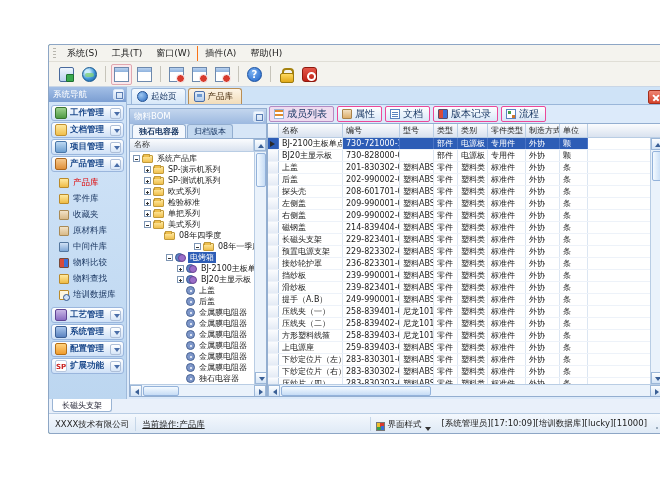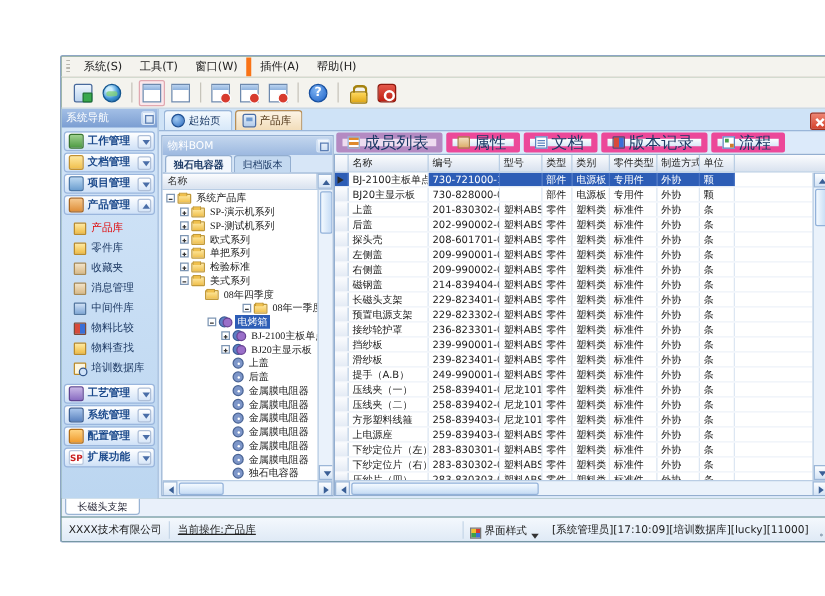--- a/index.html
+++ b/index.html
@@ -5,21 +5,21 @@
   html,body{margin:0;padding:0;background:#fff;}
   *{box-sizing:border-box;font-family:"DejaVu Sans","Liberation Sans",sans-serif;}
   .canvas{position:relative;width:660px;height:477px;background:#fff;overflow:hidden;}
   .window{position:absolute;left:48px;top:44px;width:618px;height:390px;background:#14532d;
           border:1px solid #8da6c5;border-radius:2px;display:flex;flex-direction:column;overflow:hidden;}
 
   
   .menubar{height:17px;background:#f4f3ee;border-bottom:1px solid #e0ded6;display:flex;align-items:center;padding-left:2px;flex:0 0 auto;}
   .grip{width:3px;height:11px;margin:0 4px 0 2px;background:repeating-linear-gradient(#b8b6ae 0 1px,transparent 1px 3px);}
   .menu-item{font-size:9px;color:#222;padding:1px 7px;cursor:default;}
-  .menu-item:nth-child(4){border-left:4px solid #f97316;}
+  .menu-item:nth-child(4){border-left:1px solid #f97316;}
 
   
   .toolbar{height:25px;background:#f4f3ee;border-bottom:1px solid #c9d6e6;display:flex;align-items:center;padding-left:6px;flex:0 0 auto;}
   .tb-btn{width:21px;height:21px;border:1px solid transparent;background:transparent;padding:2px;display:flex;align-items:center;justify-content:center;margin:0 1px;}
   .tb-btn.hl{border:1px solid #e0a8b0;background:#fbe8ec;border-radius:2px;}
   .tb-sep{width:1px;height:16px;background:#c6c4ba;margin:0 4px;}
   .tbi{position:relative;width:15px;height:15px;display:block;}
   .i-desktop{background:linear-gradient(#eef5fd,#b9d2ee);border:1px solid #48699c;border-radius:2px;}
   .i-desktop::after{content:"";position:absolute;right:-1px;bottom:-1px;width:6px;height:6px;background:#39a84e;border:1px solid #1c7031;border-radius:1px;}
   .i-globe{border-radius:50%;background:radial-gradient(circle at 35% 32%,#cdeeff 0 18%,#3f94d6 55%,#14568f);border:1px solid #14568f;}
@@ -94,21 +94,21 @@
   .bom-header span{flex:1 1 auto;}
   .bom-tabs{height:15px;flex:0 0 auto;background:#d7e6f7;display:flex;align-items:flex-end;padding:1px 2px 0 2px;border-bottom:1px solid #93aed0;}
   .bom-tab{height:14px;font-size:8px;color:#1c3a66;padding:0 6px;border:1px solid #93aed0;border-bottom:none;border-radius:3px 3px 0 0;
            background:#c4d9f0;display:flex;align-items:center;margin-right:1px;cursor:pointer;}
   .bom-tab.active{background:#f4f8fd;font-weight:bold;}
   .bom-colhdr{height:13px;flex:0 0 auto;display:flex;border-bottom:1px solid #b9cde4;}
   .bom-colhdr .colname{flex:1 1 auto;font-size:8px;color:#333;padding-left:4px;line-height:12px;background:linear-gradient(#fbfcfe,#d9e2ef);border-right:1px solid #b9cde4;}
   .tree-zone{flex:1 1 auto;display:flex;overflow:hidden;background:#fff;}
   .tree{flex:1 1 auto;overflow:hidden;padding-top:1px;}
   .tree-row{height:11px;display:flex;align-items:center;white-space:nowrap;cursor:pointer;}
-  .t-label{font-size:8px;color:#1a1a1a;padding:0 2px;line-height:11px;font-family:Liberation Serif, serif;}
+  .t-label{font-size:8px;color:#1a1a1a;padding:0 2px;line-height:11px;}
   .tree-row.selected .t-label{background:#2d5db6;color:#fff;}
   .exp{width:7px;height:7px;flex:0 0 auto;border:1px solid #7e96b4;background:#fff;position:relative;margin-right:2px;}
   .exp::before{content:"";position:absolute;left:1px;top:2.5px;width:3px;height:1px;background:#333;}
   .exp.plus::after{content:"";position:absolute;left:2px;top:1.5px;width:1px;height:3px;background:#333;}
   .exp-sp{width:9px;flex:0 0 auto;}
   .t-icon{flex:0 0 auto;margin-right:2px;position:relative;}
   .ti-folder{width:11px;height:8px;background:linear-gradient(#ffe9a2,#f0c04d);border:1px solid #c29a3a;border-radius:1px;}
   .ti-folder::before{content:"";position:absolute;left:0;top:-2px;width:5px;height:2px;background:#f0c04d;border:1px solid #c29a3a;border-bottom:none;border-radius:1px 1px 0 0;}
   .ti-asm{width:11px;height:9px;}
   .ti-asm::before{content:"";position:absolute;left:0;top:0;width:7px;height:7px;border-radius:50%;background:#5f7fc4;border:1px solid #3a5a94;}
@@ -122,21 +122,21 @@
   .sc-up::after{left:3px;top:4px;border-left:3px solid transparent;border-right:3px solid transparent;border-bottom:4px solid #3a5f96;}
   .sc-down::after{left:3px;top:4px;border-left:3px solid transparent;border-right:3px solid transparent;border-top:4px solid #3a5f96;}
   .sc-left::after{left:4px;top:3px;border-top:3px solid transparent;border-bottom:3px solid transparent;border-right:4px solid #3a5f96;}
   .sc-right::after{left:4px;top:3px;border-top:3px solid transparent;border-bottom:3px solid transparent;border-left:4px solid #3a5f96;}
   .sc-thumb-v{width:10px;margin:1px;background:linear-gradient(90deg,#f4faff,#c6dcf5);border:1px solid #93b2da;border-radius:2px;}
   .sc-thumb-h{height:10px;margin:1px;background:linear-gradient(#f4faff,#c6dcf5);border:1px solid #93b2da;border-radius:2px;}
 
   
   .member-panel{flex:1 1 auto;display:flex;flex-direction:column;overflow:hidden;}
   .mp-tabs{height:19px;flex:0 0 auto;display:flex;align-items:center;gap:3px;padding:1px 2px;}
-  .mp-tab{height:16px;display:flex;align-items:center;font-size:13px;color:#1c3a66;padding:0 6px 0 4px;border:5px solid #ec4899;
+  .mp-tab{height:16px;display:flex;align-items:center;font-size:10px;color:#1c3a66;padding:0 6px 0 4px;border:1px solid #ec4899;
           border-radius:2px;background:linear-gradient(#fdfeff,#d9e8f8);cursor:pointer;}
   .mp-tab.active{background:#eedcf0;border-color:#b48ac2;}
   .mp-icon{width:10px;height:10px;margin-right:3px;position:relative;}
   .mi-list{background:repeating-linear-gradient(#e08a2d 0 2px,#fff 2px 4px);border:1px solid #9ab6d9;}
   .mi-prop{background:linear-gradient(#f2dfc0,#dcae6a);border:1px solid #a9824a;border-radius:1px;}
   .mi-docu{background:#fff;border:1px solid #5b83c0;}
   .mi-docu::after{content:"";position:absolute;left:1px;top:2px;width:6px;height:1px;background:#5b83c0;box-shadow:0 2px #5b83c0,0 4px #5b83c0;}
   .mi-ver{background:linear-gradient(90deg,#d84a3a 0 50%,#3a6fd8 50% 100%);border:1px solid #5a4a6a;border-radius:1px;}
   .mi-flow{background:#fff;border:1px solid #5b83c0;}
   .mi-flow::after{content:"";position:absolute;left:1px;top:1px;width:3px;height:3px;background:#45a04a;box-shadow:4px 4px #d07a2a;}
@@ -260,21 +260,21 @@
               <div class="sb-item">
                 <span class="it-icon ii-y"></span>
                 <span class="it-label">零件库</span>
               </div>
               <div class="sb-item">
                 <span class="it-icon ii-t"></span>
                 <span class="it-label">收藏夹</span>
               </div>
               <div class="sb-item">
                 <span class="it-icon ii-t"></span>
-                <span class="it-label">消息管理</span>
+                <span class="it-label">原材料库</span>
               </div>
               <div class="sb-item">
                 <span class="it-icon ii-b"></span>
                 <span class="it-label">中间件库</span>
               </div>
               <div class="sb-item">
                 <span class="it-icon ii-cmp"></span>
                 <span class="it-label">物料比较</span>
               </div>
               <div class="sb-item">
@@ -354,26 +354,26 @@
                     <span class="t-label">SP-测试机系列</span>
                   </div>
                   <div class="tree-row" style="padding-left: 14px;">
                     <span class="exp plus"></span>
                     <span class="t-icon ti-folder"></span>
                     <span class="t-label">欧式系列</span>
                   </div>
                   <div class="tree-row" style="padding-left: 14px;">
                     <span class="exp plus"></span>
                     <span class="t-icon ti-folder"></span>
-                    <span class="t-label">单把系列</span>
+                    <span class="t-label">检验标准</span>
                   </div>
                   <div class="tree-row" style="padding-left: 14px;">
                     <span class="exp plus"></span>
                     <span class="t-icon ti-folder"></span>
-                    <span class="t-label">检验标准</span>
+                    <span class="t-label">单把系列</span>
                   </div>
                   <div class="tree-row" style="padding-left: 14px;">
                     <span class="exp"></span>
                     <span class="t-icon ti-folder"></span>
                     <span class="t-label">美式系列</span>
                   </div>
                   <div class="tree-row" style="padding-left: 25px;">
                     <span class="exp-sp"></span>
                     <span class="t-icon ti-folder"></span>
                     <span class="t-label">08年四季度</span>

